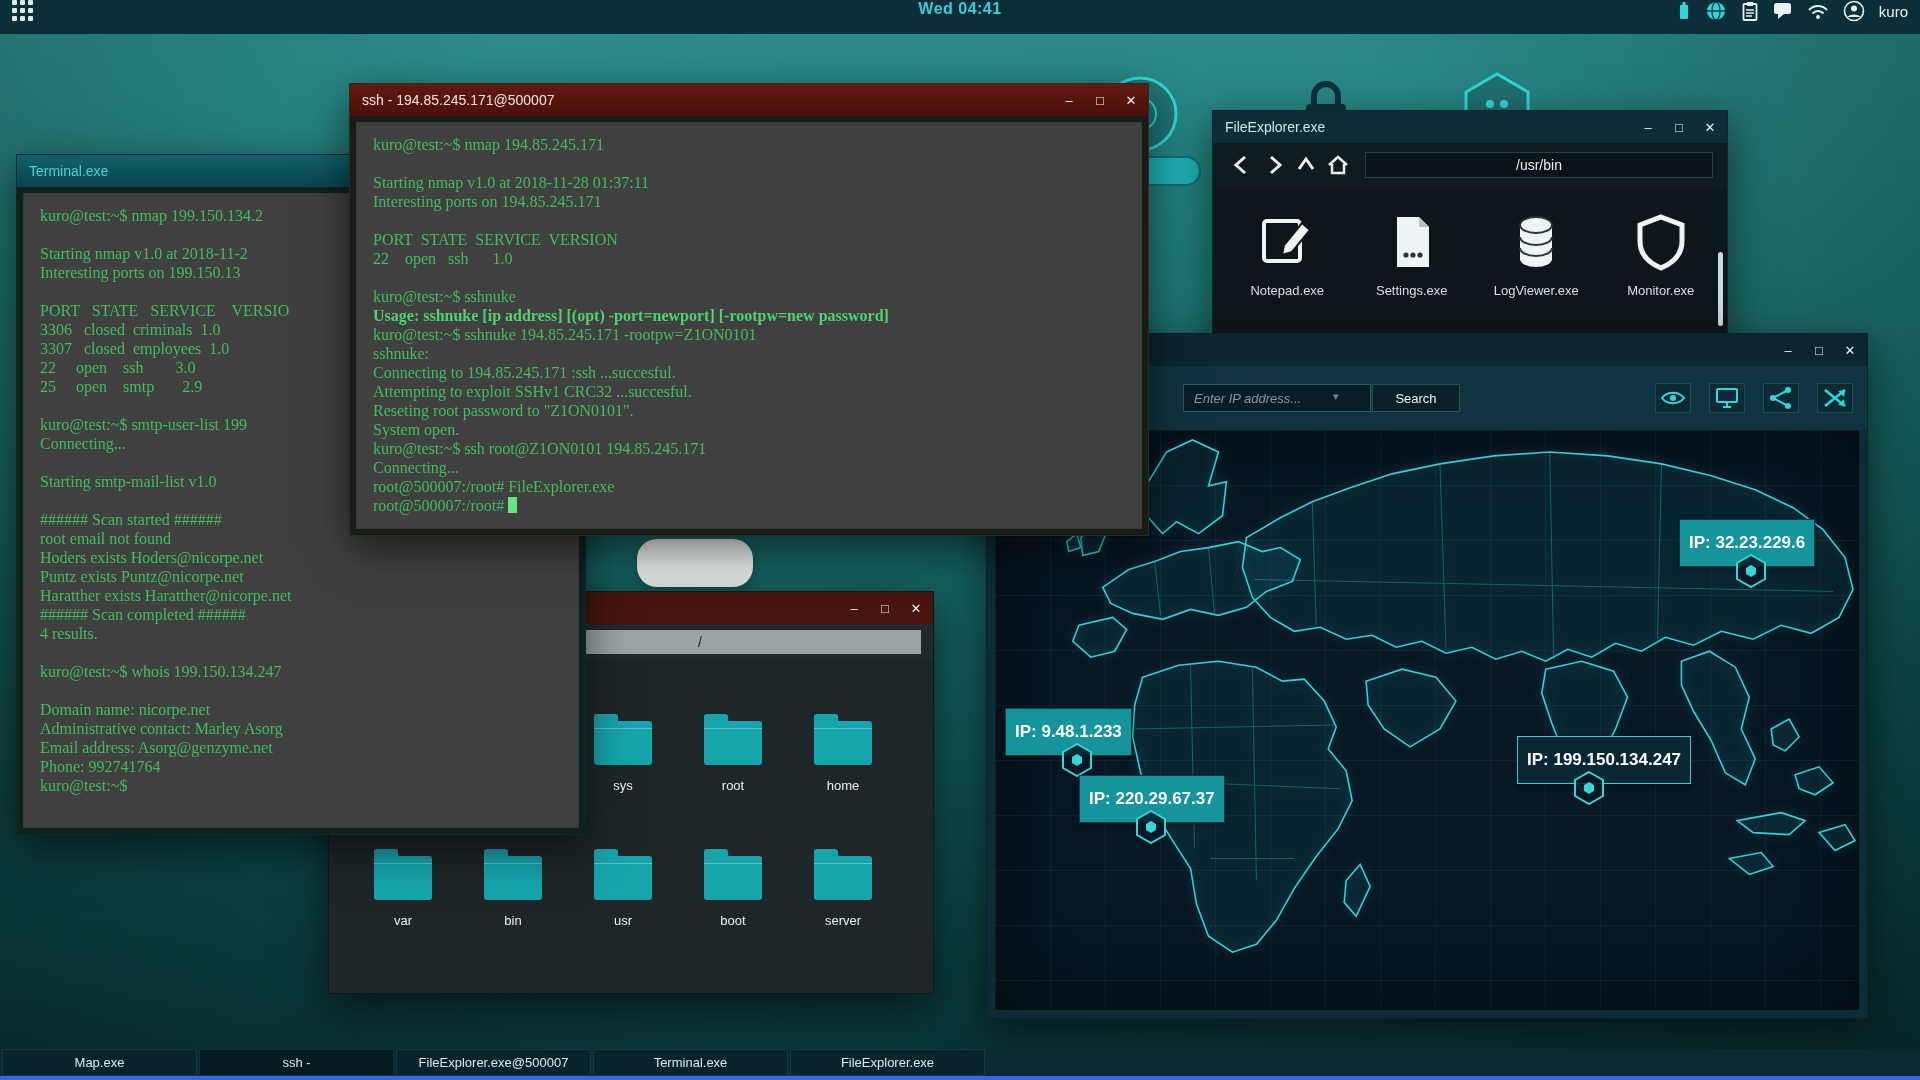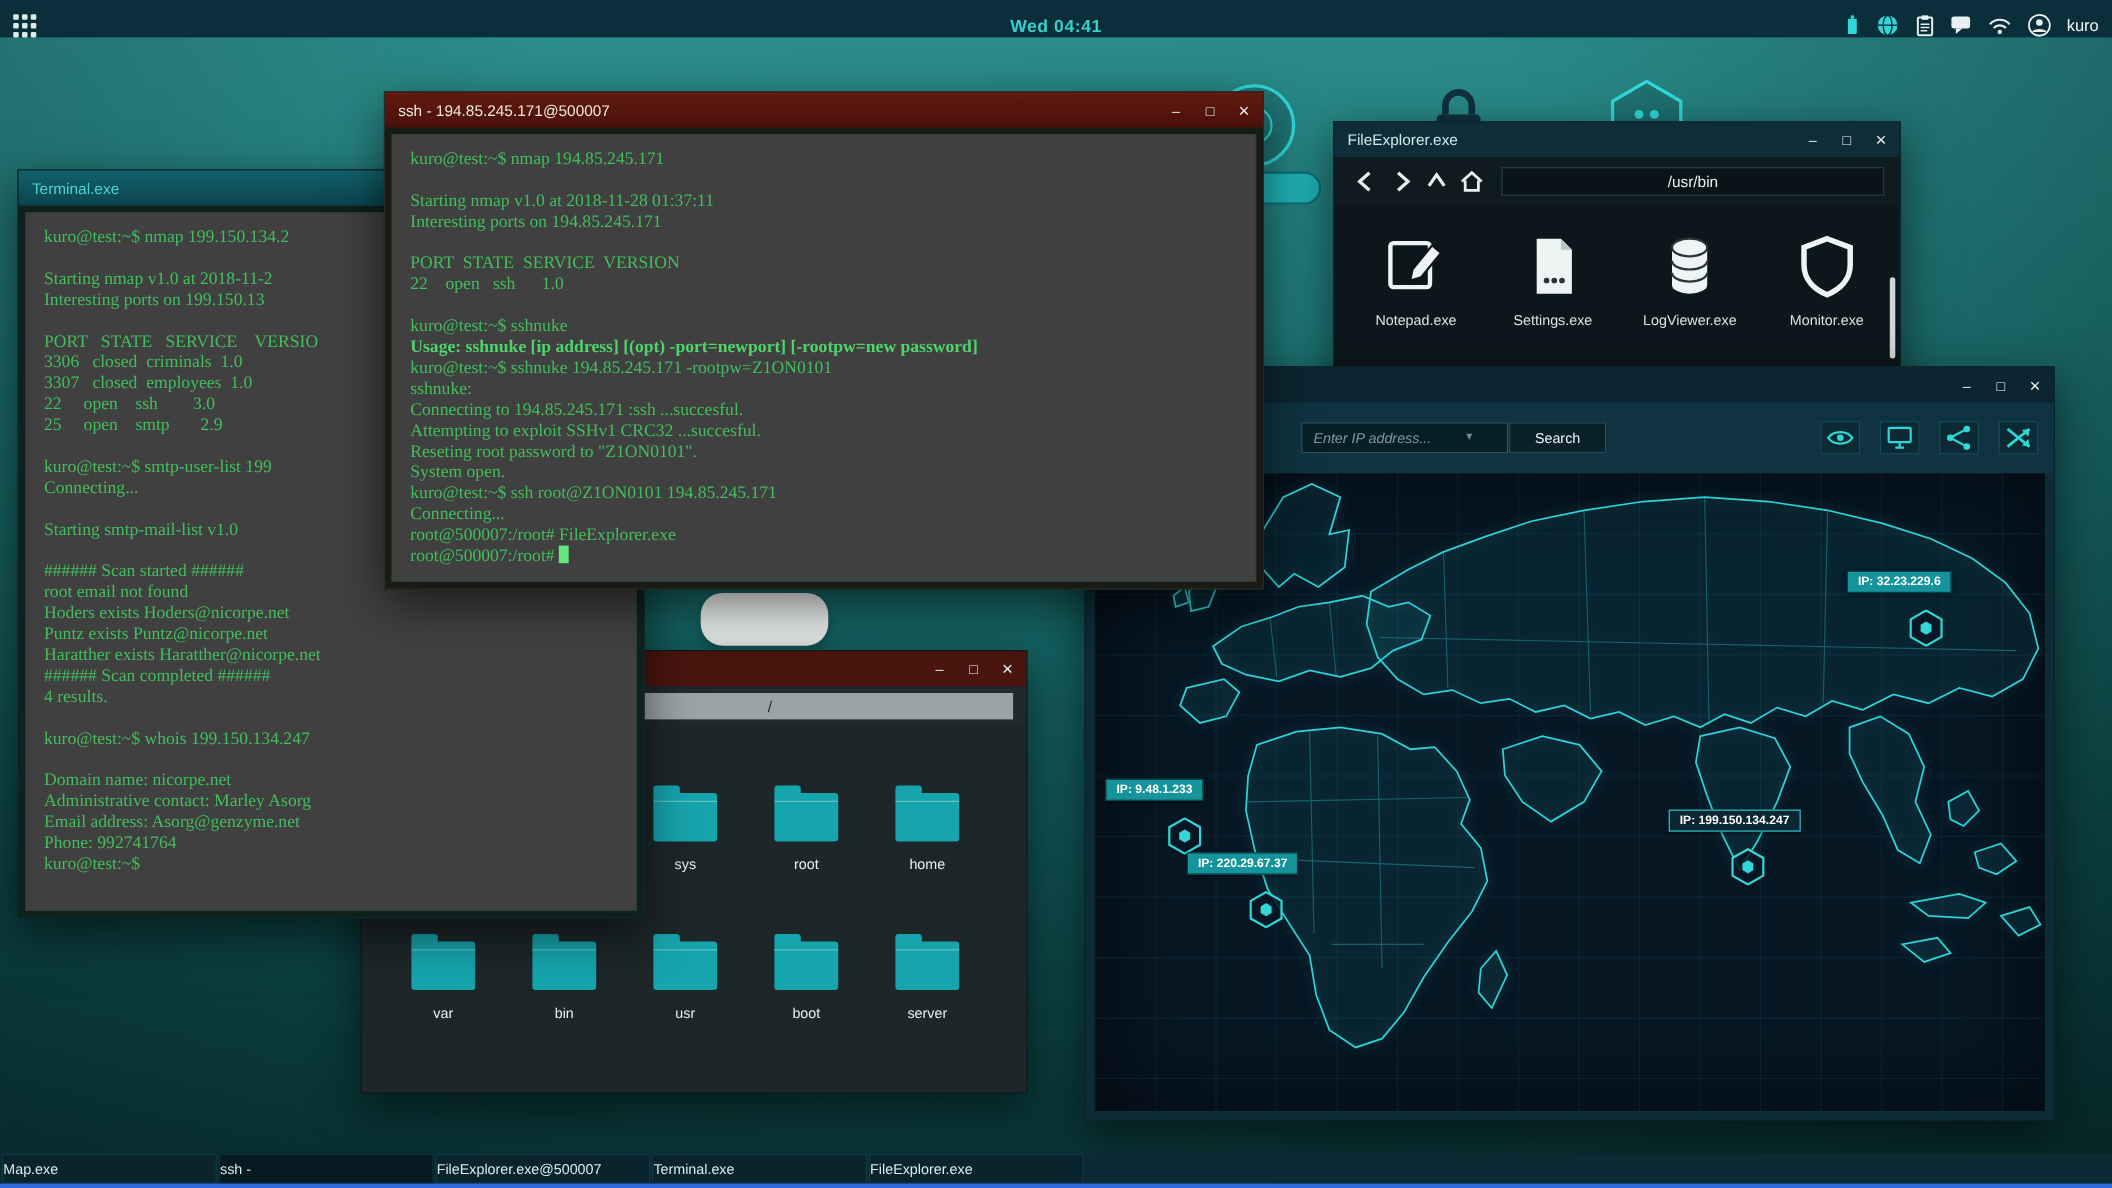--- a/index.html
+++ b/index.html
@@ -3,21 +3,21 @@
 <meta charset="utf-8">
 <style>
   *{margin:0;padding:0;box-sizing:border-box}
   html,body{width:1920px;height:1080px;overflow:hidden;font-family:"Liberation Sans",sans-serif}
   .desktop{position:relative;width:1920px;height:1080px;
     background:linear-gradient(178deg,#2e918f 0%,#23807e 20%,#186a69 45%,#105253 70%,#0a3b3d 100%)}
   .desktop::after{content:"";position:absolute;inset:0;z-index:0;pointer-events:none;
     background:radial-gradient(ellipse at 48% 30%, rgba(0,0,0,0) 40%, rgba(0,0,0,0.38) 100%)}
 
   
-  .topbar{position:absolute;left:0;top:0;right:0;height:34px;background:#0a2e3a;display:flex;align-items:flex-end;z-index:400;padding:0 12px}
+  .topbar{position:absolute;left:0;top:0;right:0;height:34px;background:#0a2e3a;display:flex;align-items:flex-start;z-index:400;padding:0 12px}
   .launcher{display:grid;grid-template-columns:repeat(3,5px);gap:3px;cursor:pointer}
   .launcher i{width:5px;height:5px;background:#dfeaea;border-radius:1px;display:block}
   .topbar-time{position:absolute;left:0;right:0;text-align:center;color:#39cfcf;font-size:16px;font-weight:bold;letter-spacing:.5px;pointer-events:none}
   .topbar-right{margin-left:auto;display:flex;align-items:center;gap:14px;position:relative;z-index:2}
   .username{color:#f2f6f6;font-size:15px}
 
   
   .window{position:absolute;box-shadow:0 14px 40px rgba(0,0,0,.55)}
   .titlebar{height:32px;display:flex;align-items:center;padding:0 12px;position:relative;font-size:14px}
   .win-btns{position:absolute;right:10px;top:0;height:100%;display:flex;align-items:center;gap:17px;font-size:13px;color:#e8f0f0}
@@ -65,43 +65,43 @@
   .tool-icon{width:36px;height:30px;display:flex;align-items:center;justify-content:center;cursor:pointer;
     border:1px solid rgba(47,216,216,.22);background:rgba(5,25,32,.35)}
   .map-area{position:absolute;left:8px;right:8px;top:96px;bottom:8px;background:#071724;overflow:hidden;
     box-shadow:inset 0 0 90px rgba(0,0,0,.6)}
   .map-grid{position:absolute;inset:0;
     background-image:linear-gradient(rgba(60,150,170,.10) 1px,transparent 1px),
                      linear-gradient(90deg,rgba(60,150,170,.10) 1px,transparent 1px);
     background-size:55px 55px}
   svg.world{position:absolute;inset:0;width:100%;height:100%;filter:drop-shadow(0 0 6px rgba(47,216,216,.30))}
   .marker{position:absolute;z-index:5}
-  .marker-label{display:inline-block;padding:3px 9px;background:#15949c;border:1px solid #063b42;color:#fff;
-    font-size:11px;font-weight:bold;white-space:nowrap;box-shadow:0 1px 4px rgba(0,0,0,.5)}
+  .marker-label{display:inline-block;padding:13px 9px;background:#15949c;border:1px solid #063b42;color:#fff;
+    font-size:17px;font-weight:bold;white-space:nowrap;box-shadow:0 1px 4px rgba(0,0,0,.5)}
   .marker.dark .marker-label{background:#0b2733;border-color:#2fd0d6}
   .marker .node{position:absolute;left:55px;top:35px}
 
   
   .explorer-root{left:328px;top:591px;width:606px;height:403px;background:#1d2629;border:1px solid #10181a;z-index:30}
   .explorer-root .titlebar{background:#4a150e;color:#e8e0dc}
   .addr-row{height:36px;background:#20292c;position:relative}
   .addr-root{position:absolute;left:150px;right:12px;top:6px;height:24px;background:#9aa4a4;color:#1c2426;font-size:14px;
     display:flex;align-items:center;justify-content:center}
   .folders-row{position:absolute;display:flex}
   .row1{left:239px;top:122px}
   .row2{left:19px;top:257px}
   .folder-cell{width:110px;text-align:center;color:#e8f0f0;font-size:13px;cursor:pointer}
   .folder-icon{width:58px;height:44px;background:#16a4ad;border-radius:3px;position:relative;margin:7px auto 13px}
   .folder-icon::before{content:"";position:absolute;top:-7px;left:0;width:24px;height:9px;background:#16a4ad;border-radius:3px 3px 0 0}
   .folder-icon::after{content:"";position:absolute;top:7px;left:0;right:0;height:1px;background:rgba(255,255,255,.35)}
 
   
   .taskbar{position:absolute;left:0;right:0;bottom:4px;height:27px;background:#0b2a33;display:flex;gap:2px;padding-left:2px;z-index:300}
   .task-item{width:195px;height:100%;background:#0a242e;border:1px solid #113b46;color:#dcebeb;font-size:13px;
-    display:flex;align-items:center;cursor:pointer}
+    display:flex;align-items:center;justify-content:center;cursor:pointer}
   .task-item.active{background:#051a21;border-color:#0c333d}
   .bottom-line{position:absolute;left:0;right:0;bottom:0;height:4px;background:#2f6bdf;z-index:301}
 
   
   .decor{position:absolute;z-index:1}
   .pill{left:1075px;top:156px;width:126px;height:30px;background:#1fb2b6;border:2px solid #0d6e74;border-radius:15px}
   .blob{left:637px;top:539px;width:116px;height:48px;background:#e9edec;border-radius:20px;box-shadow:0 4px 10px rgba(0,0,0,.25)}
 </style>
 </head>
 <body>

